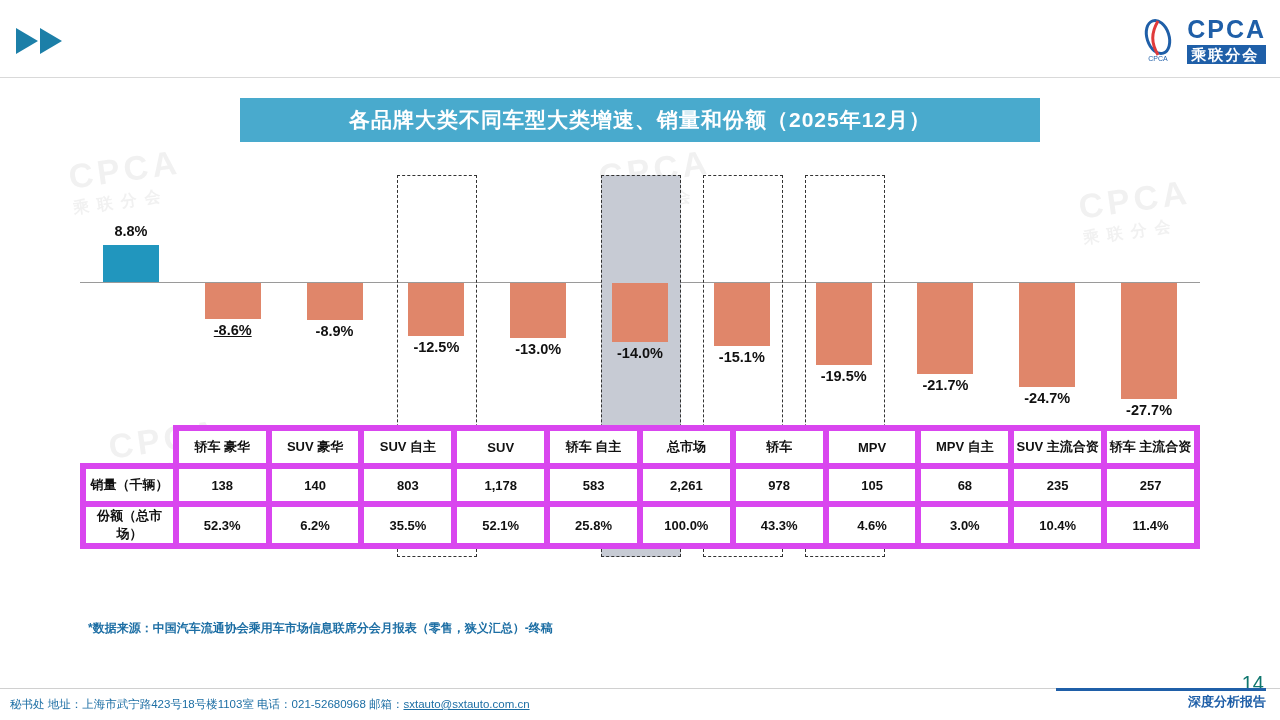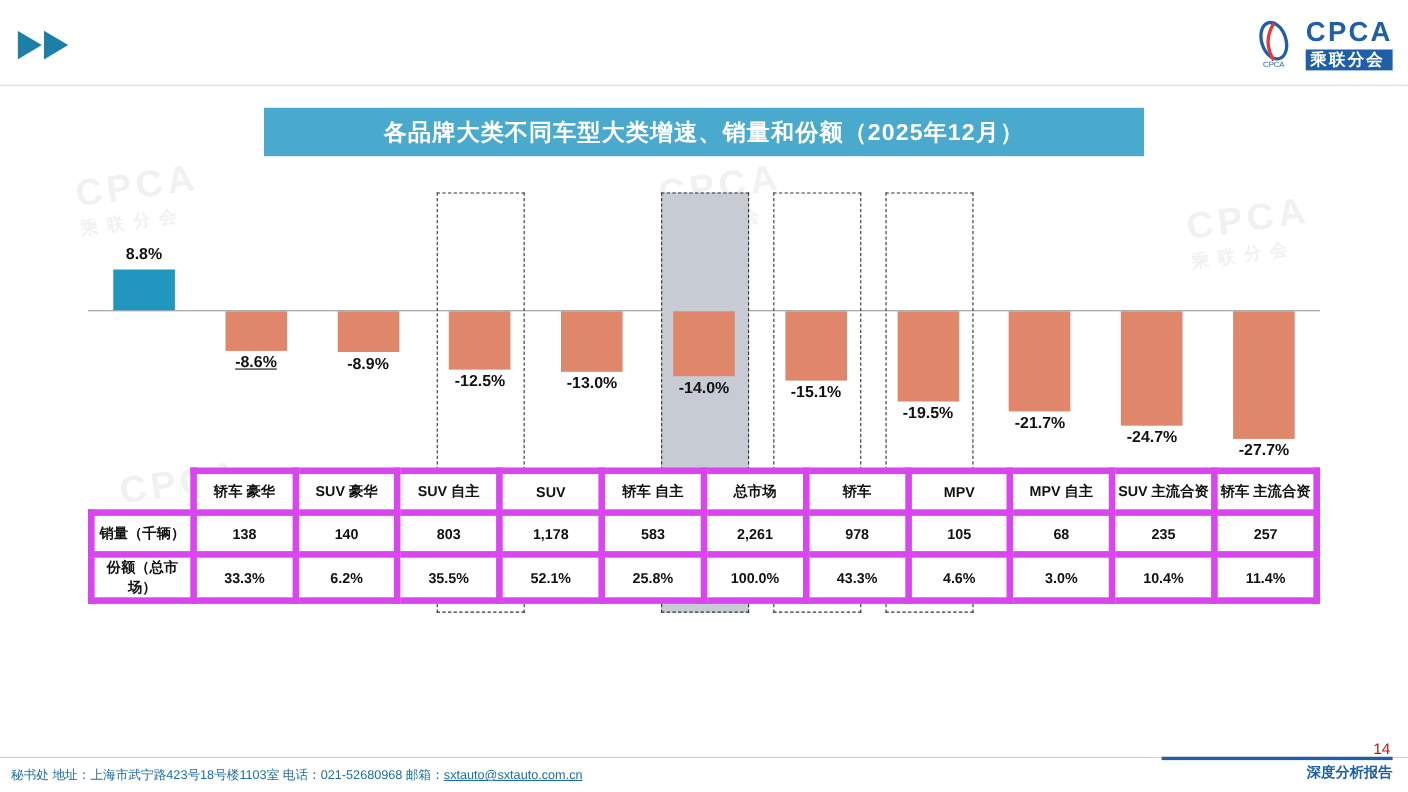--- a/index.html
+++ b/index.html
@@ -252,22 +252,22 @@
     right: 14px;
     top: 688px;
     width: 210px;
     height: 3px;
     background: #1f5fa8;
   }
   .page-num {
     position: absolute;
     right: 16px;
     top: 672px;
-    font-size: 14px;
-    color: #b91c1c;
+    font-size: 20px;
+    color: #0f766e;
   }
 </style>
 </head>
 <body>
 
 <div class="header">
   <div class="title-arrows">
     <svg width="64" height="30" viewBox="0 0 64 30">
       <polygon points="0,2 22,15 0,28" fill="#1c7fa8"></polygon>
       <polygon points="24,2 46,15 24,28" fill="#1c7fa8"></polygon>
@@ -391,37 +391,38 @@
           <td>583</td>
           <td>2,261</td>
           <td>978</td>
           <td>105</td>
           <td>68</td>
           <td>235</td>
           <td>257</td>
         </tr>
         <tr>
           <td class="rowhead">份额（总市场）</td>
-          <td>33.3%</td>
+          <td>52.3%</td>
           <td>6.2%</td>
           <td>35.5%</td>
           <td>52.1%</td>
           <td>25.8%</td>
           <td>100.0%</td>
           <td>43.3%</td>
           <td>4.6%</td>
           <td>3.0%</td>
           <td>10.4%</td>
           <td>11.4%</td>
         </tr>
       </tbody>
   </table>
 </div>
 
 <div class="notes">
+  <div>*数据来源：中国汽车流通协会乘用车市场信息联席分会月报表（零售，狭义汇总）-终稿</div>
 </div>
 
 <div class="footer-rule"></div>
 <div class="page-num">14</div>
 <div class="footer-text">
   <span>秘书处  地址：上海市武宁路423号18号楼1103室  电话：021-52680968  邮箱：</span><a class="footer-mail" href="#">sxtauto@sxtauto.com.cn</a>
 </div>
 <div class="footer-badge-line"></div>
 <div class="footer-right">深度分析报告</div>
 

